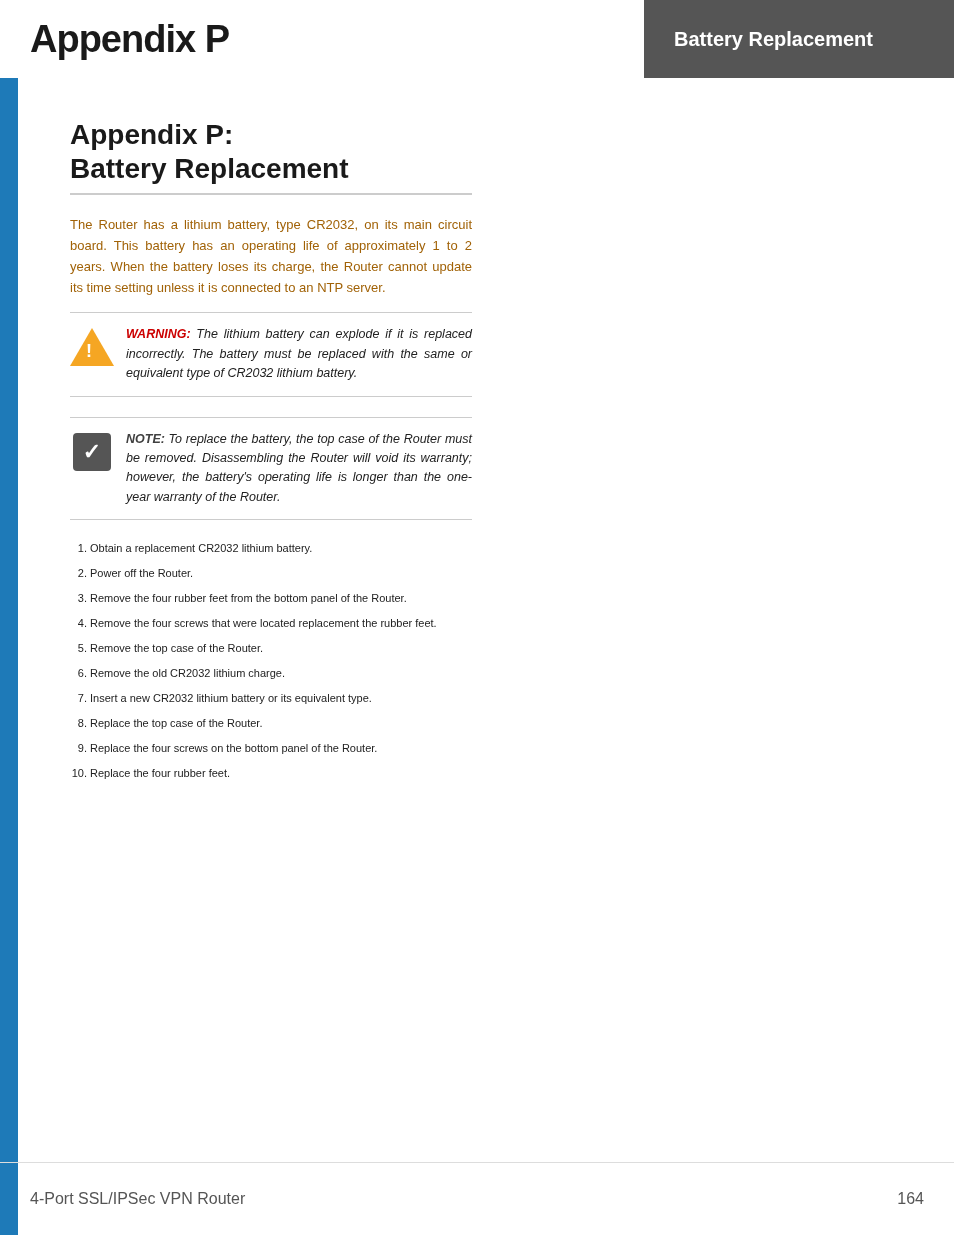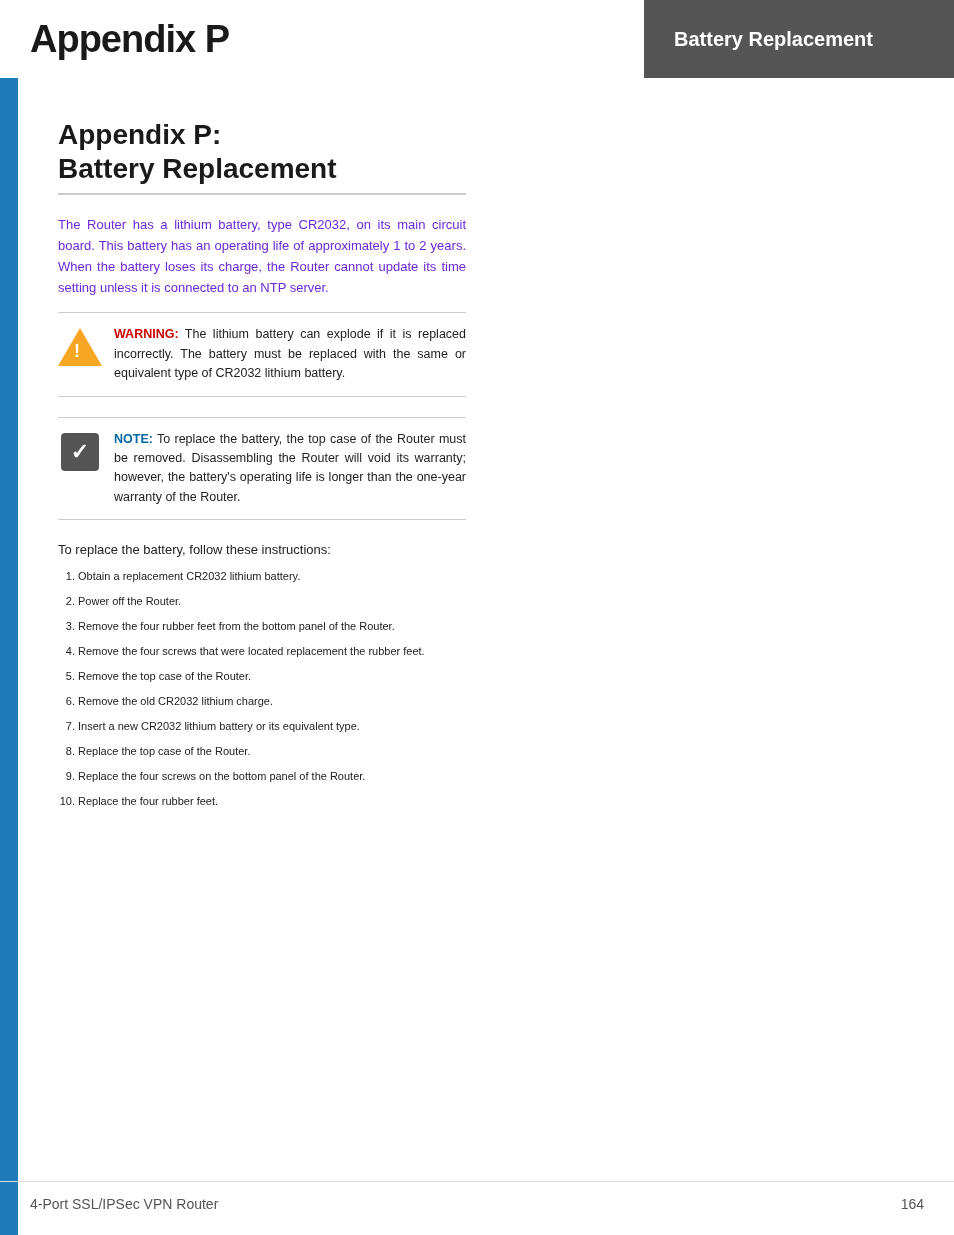--- a/index.html
+++ b/index.html
@@ -58,21 +58,21 @@
     }
 
     .blue-bar {
       width: 18px;
       background: #1e7ab8;
       flex-shrink: 0;
     }
 
     .main-content {
       flex: 1;
-      padding: 40px 40px 40px 40px;
+      padding: 40px 40px 40px 52px;
       max-width: 500px;
     }
 
     
     .page-title {
       font-size: 28px;
       font-weight: 900;
       color: #1a1a1a;
       line-height: 1.2;
       margin-bottom: 8px;
@@ -91,21 +91,21 @@
       color: #1e7ab8;
       margin-bottom: 10px;
     }
 
     
     .body-text {
       font-size: 13px;
       line-height: 1.6;
       text-align: justify;
       margin-bottom: 14px;
-      color: #6d28d9;
+      color: #a16207;
     }
 
     
     .notice-box {
       display: flex;
       align-items: flex-start;
       border-top: 1px solid #ccc;
       border-bottom: 1px solid #ccc;
       padding: 12px 0;
       margin-bottom: 20px;
@@ -152,30 +152,31 @@
       color: #fff;
       font-size: 22px;
       font-weight: 900;
     }
 
     .notice-text {
       font-size: 12.5px;
       line-height: 1.55;
       text-align: justify;
       color: #222;
+      font-style: italic;
     }
 
     .notice-text .label-warning {
       font-weight: 900;
       color: #c00;
     }
 
     .notice-text .label-note {
       font-weight: 900;
-      color: #0369a1;
+      color: #404040;
     }
 
     
     .instructions-list {
       padding-left: 20px;
       margin-bottom: 10px;
     }
 
     .instructions-list li {
       font-size: 11px;
@@ -189,26 +190,26 @@
       font-size: 13px;
       margin-bottom: 8px;
       color: #222;
     }
 
     
     .footer {
       display: flex;
       justify-content: space-between;
       align-items: center;
-      padding: 12px 30px;
+      padding: 24px 30px;
       border-top: 1px solid #ddd;
-      font-size: 14px;
+      font-size: 16px;
       color: #555;
       position: absolute;
-      bottom: 8px;
+      bottom: 0;
       width: 954px;
     }
 
     .right-column {
       flex: 1;
       padding: 40px 20px;
     }
   </style>
 </head>
 <body>
@@ -248,21 +249,20 @@
 
     <div class="notice-box">
       <div class="notice-icon">
         <div class="checkmark-box">✓</div>
       </div>
       <div class="notice-text">
         <span class="label-note">NOTE:</span><span> To replace the battery, the top case of the Router must be removed. Disassembling the Router will void its warranty; however, the battery's operating life is longer than the one-year warranty of the Router.</span>
       </div>
     </div>
 
-    <p class="instructions-intro">To replace the battery, follow these instructions:</p>
 
     <ol class="instructions-list">
     <li>Obtain a replacement CR2032 lithium battery.</li>
         <li>Power off the Router.</li>
         <li>Remove the four rubber feet from the bottom panel of the Router.</li>
         <li>Remove the four screws that were located replacement the rubber feet.</li>
         <li>Remove the top case of the Router.</li>
         <li>Remove the old CR2032 lithium charge.</li>
         <li>Insert a new CR2032 lithium battery or its equivalent type.</li>
         <li>Replace the top case of the Router.</li>

